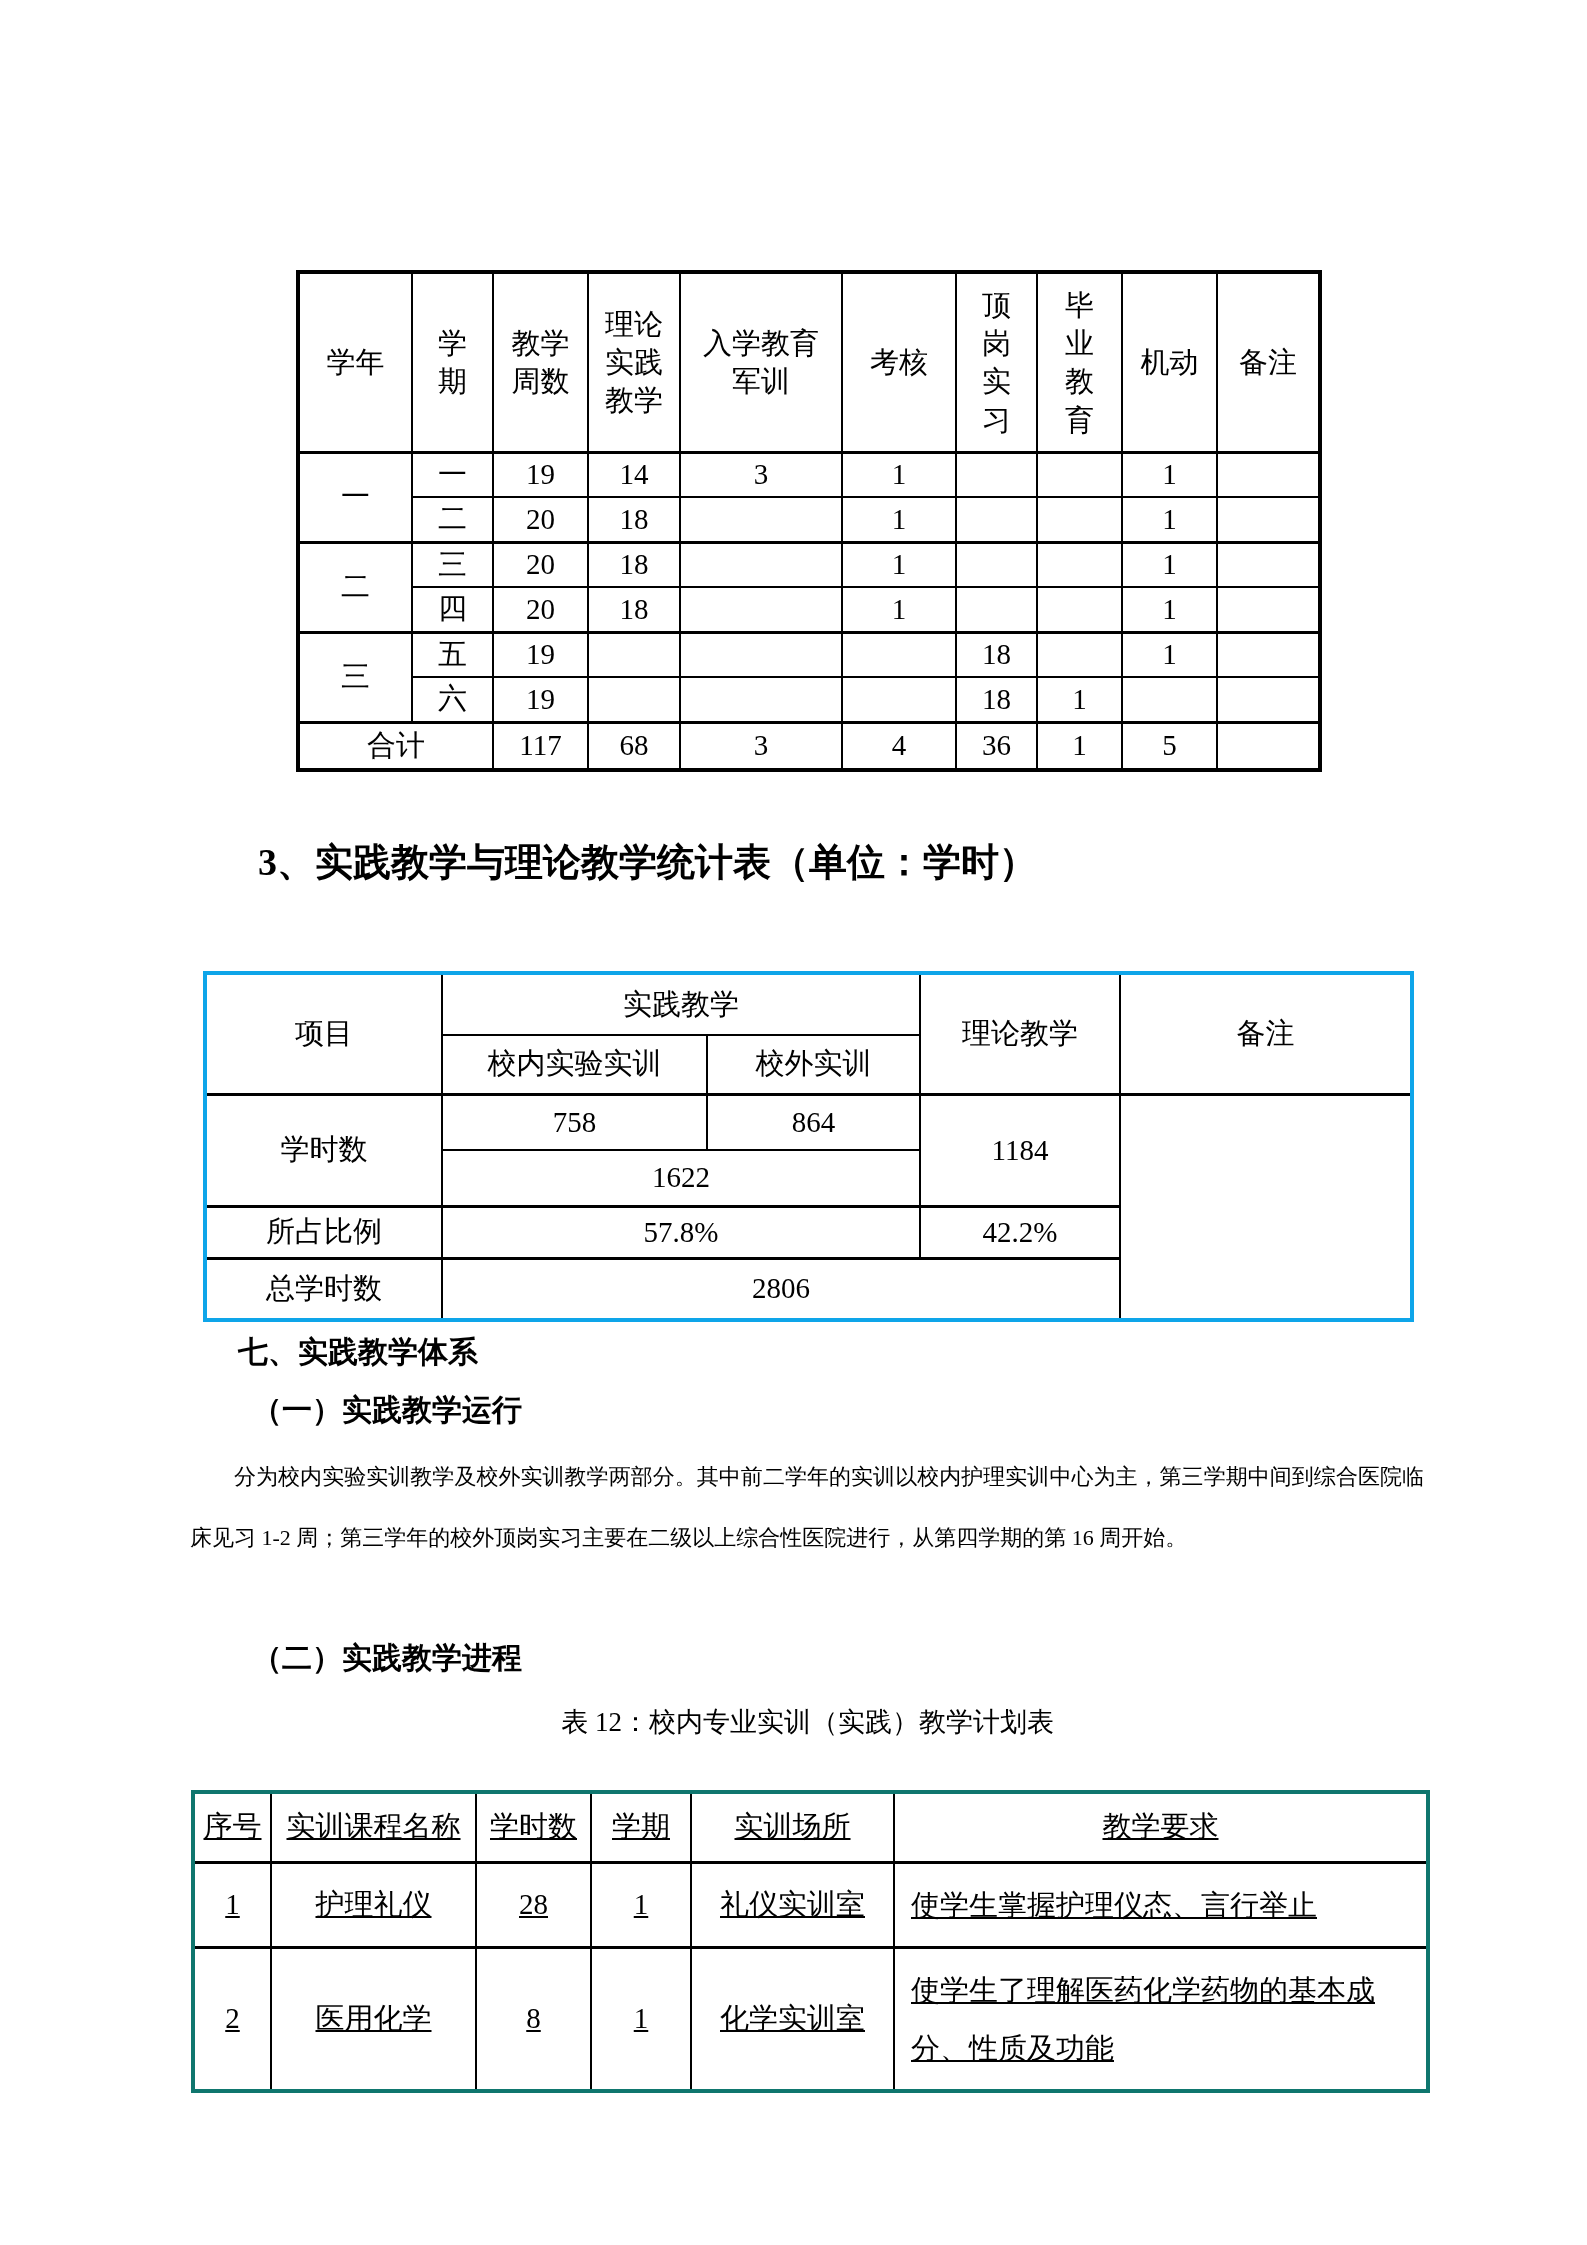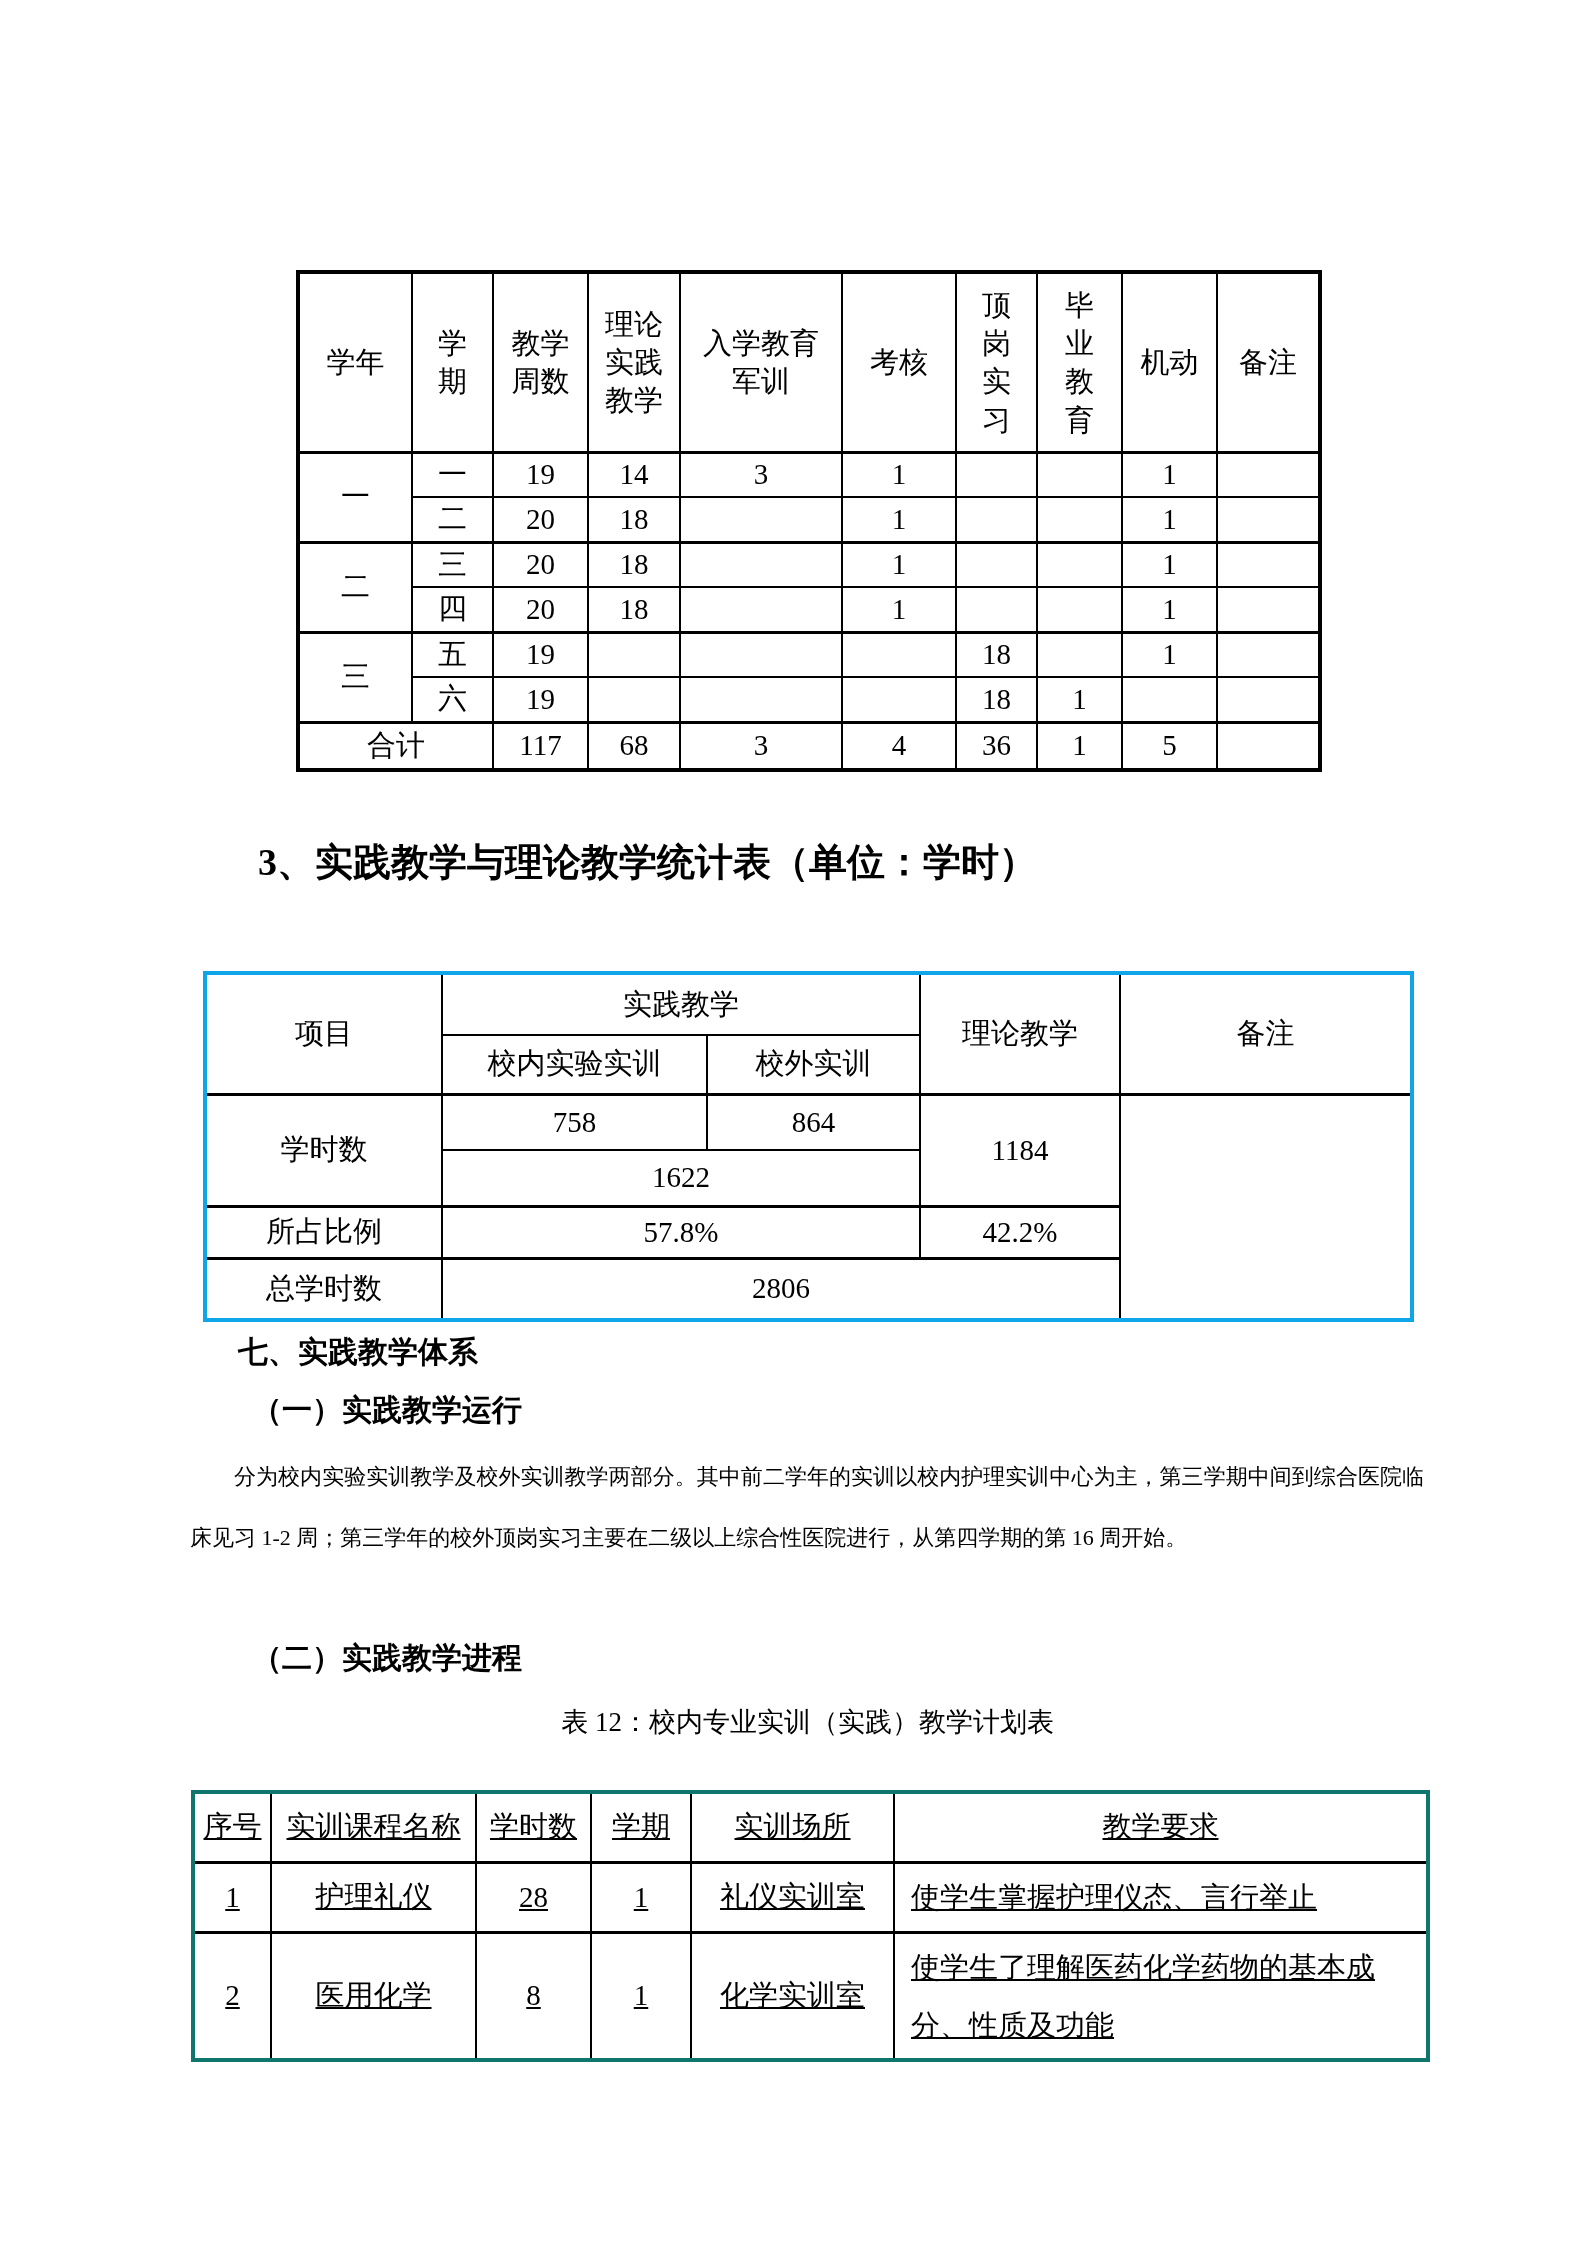--- a/index.html
+++ b/index.html
@@ -31,21 +31,21 @@
   #t1 tr.gt td { border-top:3px solid #000; }
   #t1 tr.total { height:48px; }
 
   
   #t11 { left:203px; top:932px; width:1207px; border:4px solid #0ea5e9;margin-top:39px; }
   #t11 tr.tk td, #t11 tr.tk th { border-top:3px solid #000; }
 
   
   #t12 { left:191px; top:1790px; width:1235px; border:4px solid #0f766e;text-decoration:underline; }
   #t12 tr.tk td { border-top:3px solid #000; }
-  #t12 td.req { text-align:left; padding:4px 16px; line-height:58px; }
+  #t12 td.req { text-align:left; padding:12px 16px; line-height:58px; }
 
   .doc-heading { position:absolute; font-weight:700; font-size:30px; line-height:44px; white-space:nowrap; }
   #heading3 { left:258px; top:840px; font-size:38px; }
   #heading7 { left:238px; top:1330px; }
   #sub1 { left:252px; top:1388px; }
   #sub2 { left:252px; top:1636px; }
 
   .caption { position:absolute; font-size:27px; text-align:center; line-height:40px; }
   #caption11 { left:203px; top:898px; width:1110px; }
   #caption12 { left:190px; top:1702px; width:1235px; }

